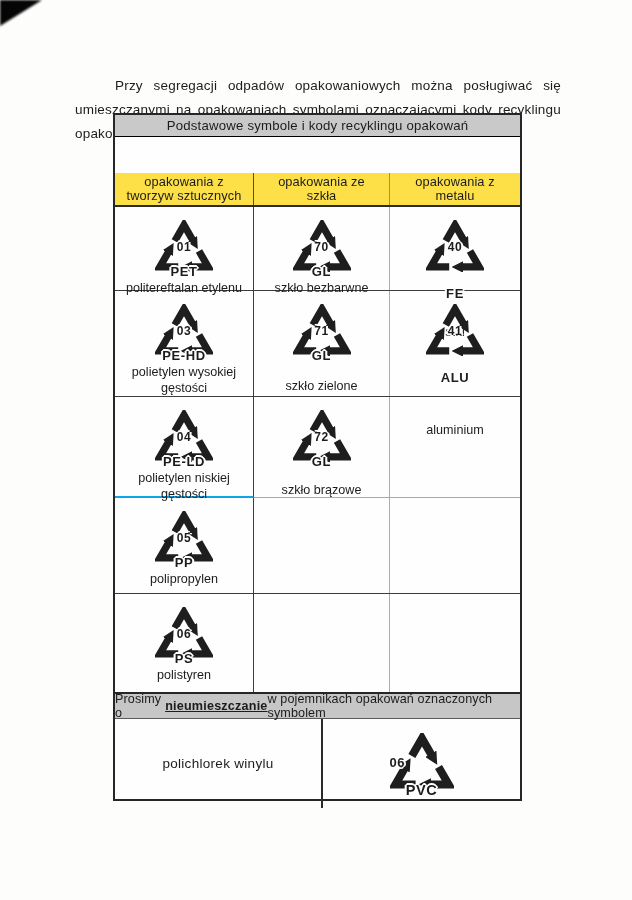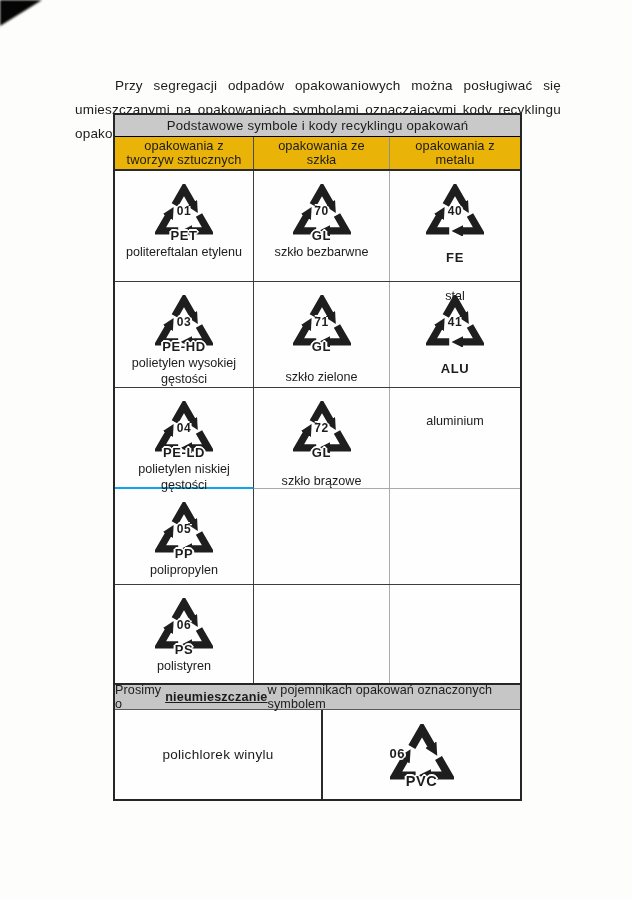--- a/index.html
+++ b/index.html
@@ -73,21 +73,21 @@
   .bottom-left{
     width:208px;box-sizing:border-box;border-right:2px solid #2b2b2b;
     display:flex;align-items:center;justify-content:center;font-size:13.5px;
     letter-spacing:.3px;
   }
   .bottom-right{flex:1;display:flex;flex-direction:column;align-items:center;justify-content:center;padding-top:4px;}
   .bottom-right .sym,.bottom-right .sym svg{width:64px;height:57px;}
   .bottom-right .sym .num{top:23px;font-size:13px;}
   .bottom-right .code{font-size:14.5px;}
   .gray-bar-title{background:#c9c9c9;}
-  .gray-bar-header{background:#eab308;}
+  .gray-bar-header{background:#fde047;margin-top:36px;}
   .gray-bar-notice{background:#c6c6c6;}
 </style>
 </head>
 <body>
 
 <svg width="0" height="0" style="position:absolute" aria-hidden="true">
   <defs>
     <marker id="ah" viewBox="0 0 10 10" refX="2" refY="5" markerWidth="1.6" markerHeight="1.6" orient="auto" markerUnits="strokeWidth">
       <path d="M0,0 L10,5 L0,10 z" fill="#1e1e1e"></path>
     </marker>
@@ -106,21 +106,21 @@
 <div class="rtable">
 
   <div class="title-row gray-bar-title">Podstawowe symbole i kody recyklingu opakowań</div>
 
   <div class="header-row gray-bar-header">
     <div class="header-cell hc1">opakowania z tworzyw sztucznych</div>
     <div class="header-cell hc2">opakowania ze szkła</div>
     <div class="header-cell hc3">opakowania z metalu</div>
   </div>
 
-  <div class="body-row bb-dark" style="height:111px">
+  <div class="body-row bb-dark" style="height:84px">
     <div class="cell c1">
       <div class="sym">
         <svg viewBox="0 0 72 64">
             <use href="#tri"></use>
           </svg>
         <span class="num">01</span>
       </div>
       <div class="code">PET</div>
       <div class="mat-label">politereftalan etylenu</div>
     </div>

